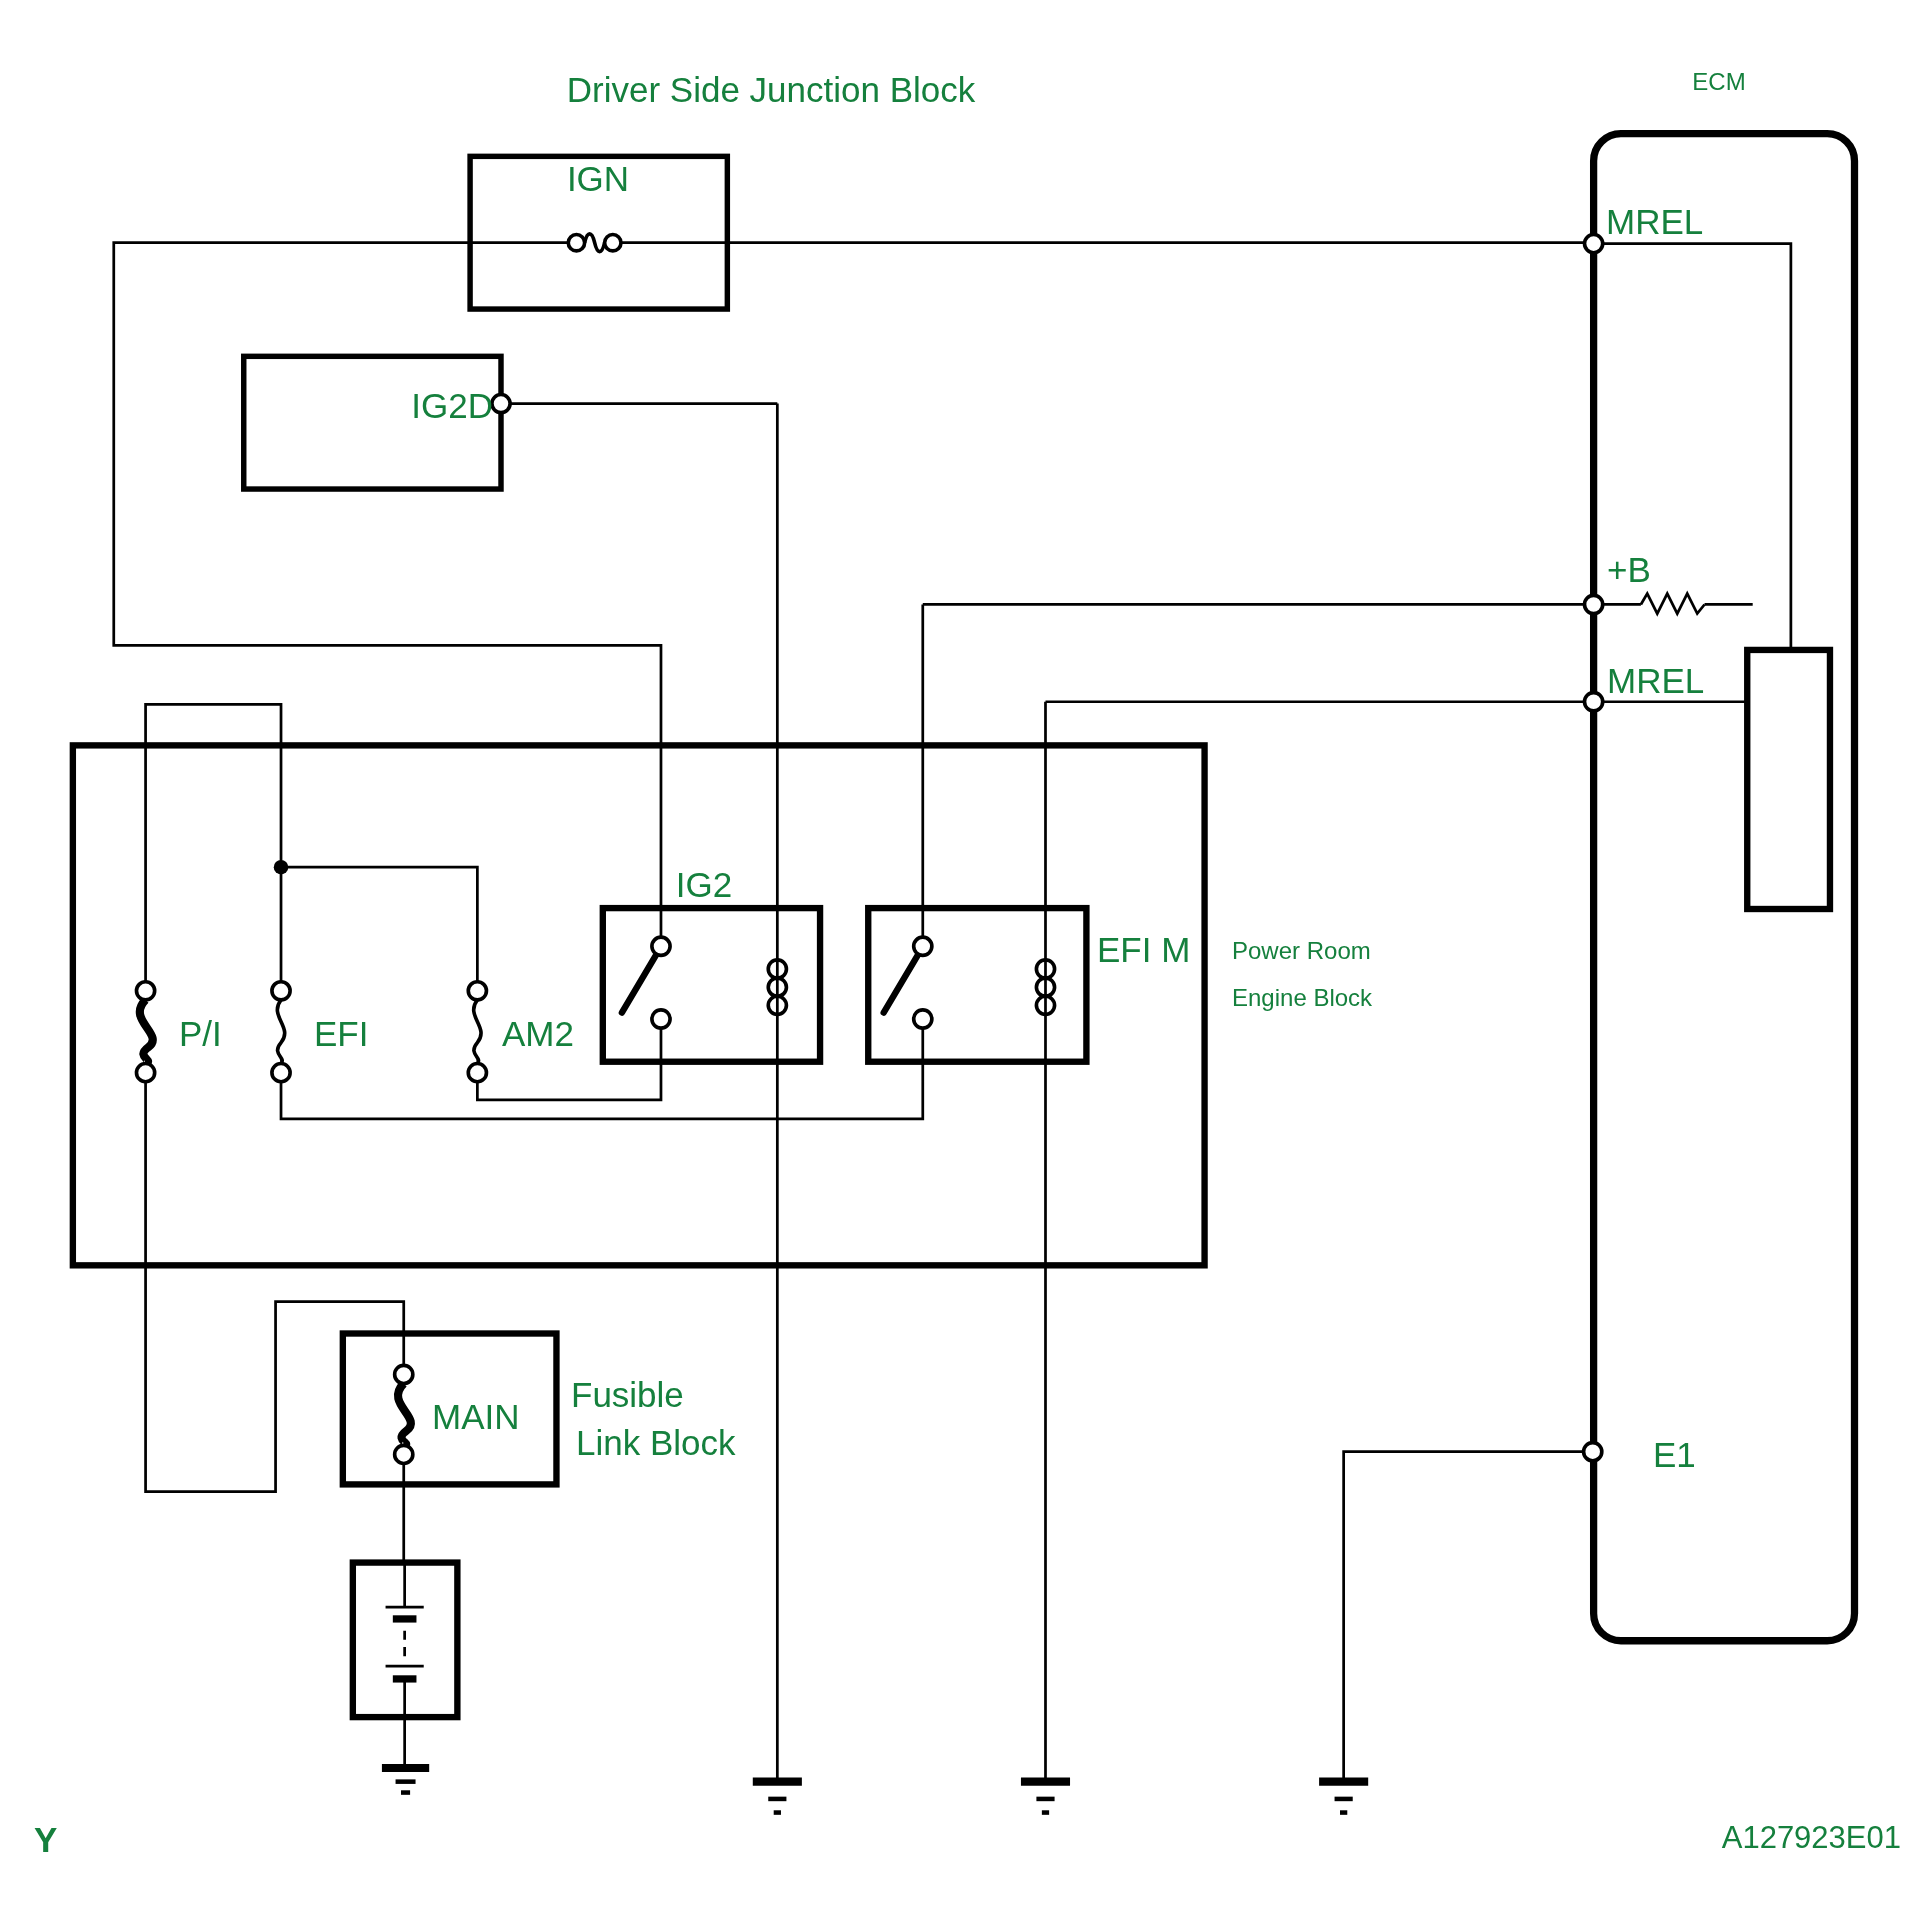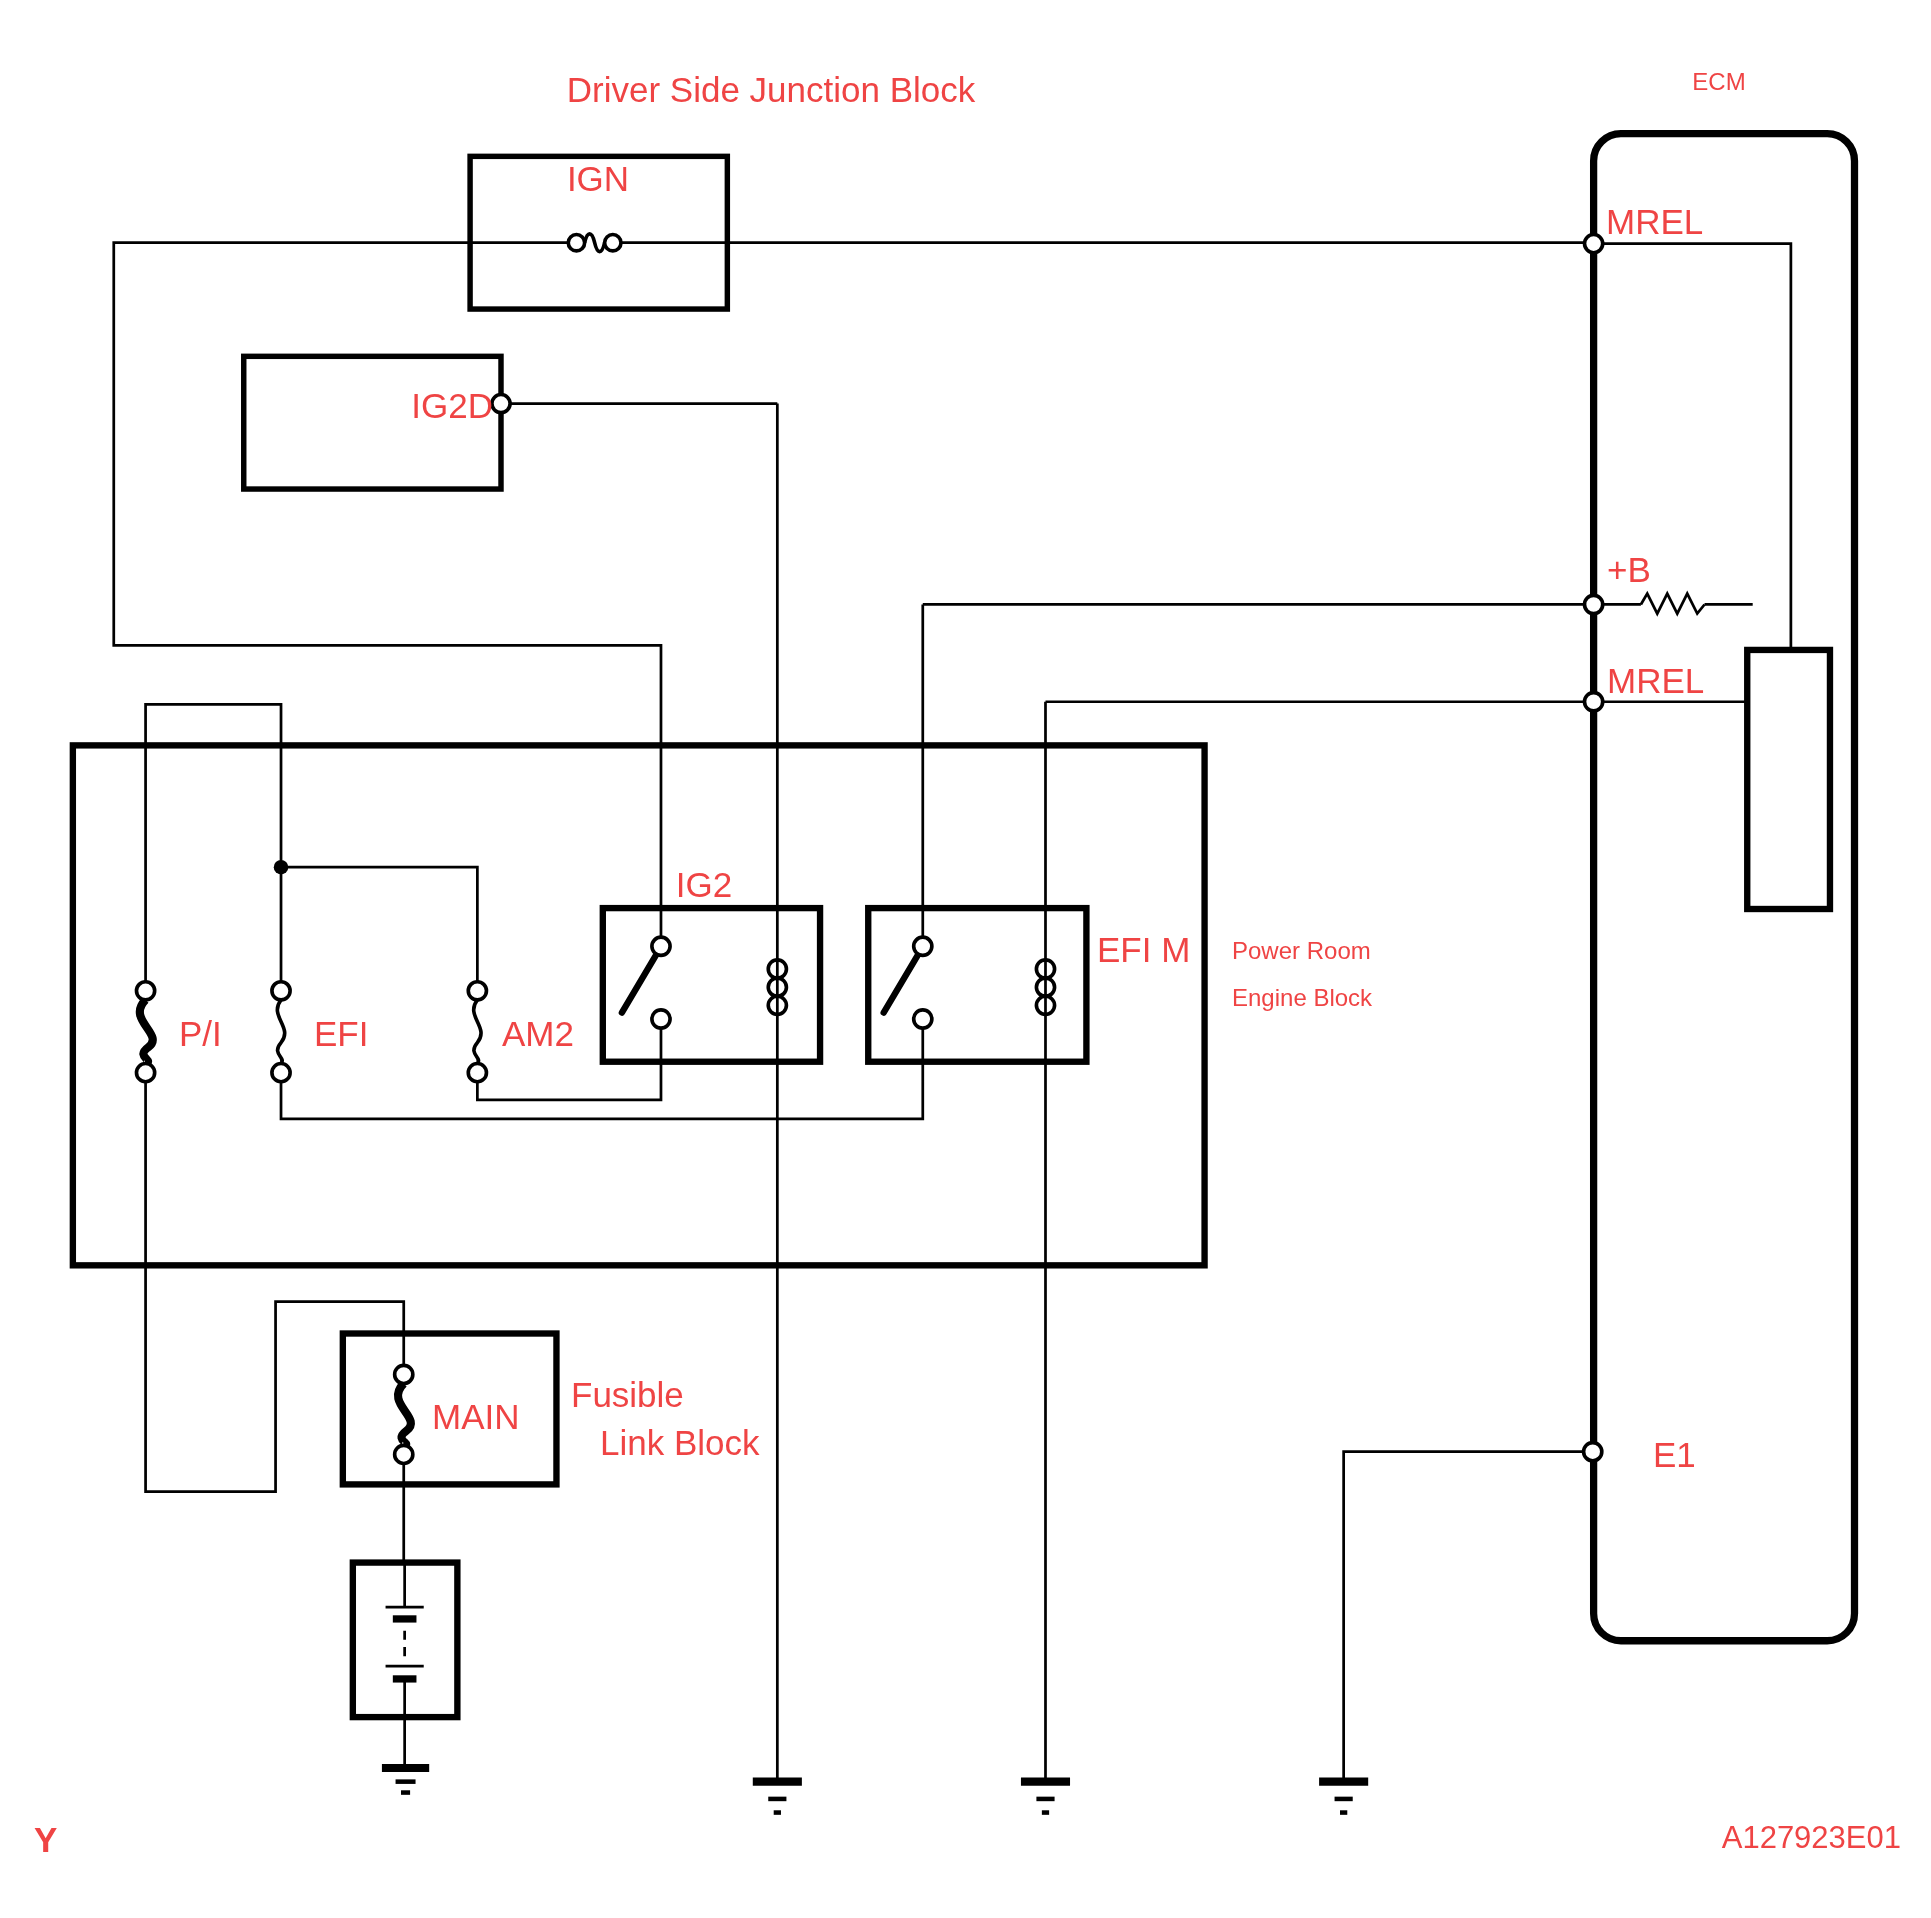--- a/index.html
+++ b/index.html
@@ -1,17 +1,17 @@
 <!DOCTYPE html>
 <html style="font-size:14.5px"><head>
 <meta charset="utf-8">
 <style>
   html,body{margin:0;padding:0;background:#fff;}
   .stage{position:relative;width:1931px;height:1918px;background:#fff;overflow:hidden;
-         font-family:"Liberation Sans",sans-serif;color:#ef4444;}
+         font-family:"Liberation Sans",sans-serif;color:#15803d;}
   .stage svg{position:absolute;left:0;top:0;}
   .lbl{position:absolute;font-size:35px;line-height:1;white-space:nowrap;
        transform:translate(0,-50%);}
   .ctr{transform:translate(-50%,-50%);}
   .rgt{transform:translate(-100%,-50%);}
   .big{font-size:24px;}
   .sm{font-size:31px;}
   .bold{font-weight:bold;}
 </style>
 </head>
@@ -164,18 +164,18 @@
 <span class="lbl" style="left:1609px;top:1454px;margin-left:44px;">E1</span>
 <span class="lbl ctr" style="left:704px;top:884px;">IG2</span>
 <span class="lbl" style="left:179px;top:1033px;">P/I</span>
 <span class="lbl" style="left:314px;top:1033px;">EFI</span>
 <span class="lbl" style="left:502px;top:1033px;">AM2</span>
 <span class="lbl" style="left:1097px;top:949px;">EFI M</span>
 <span class="lbl big" style="left:1232px;top:951px;">Power Room</span>
 <span class="lbl big" style="left:1232px;top:998px;">Engine Block</span>
 <span class="lbl" style="left:432px;top:1416px;">MAIN</span>
 <span class="lbl" style="left:571px;top:1394px;">Fusible</span>
-<span class="lbl" style="left:600px;top:1442px;">Link Block</span>
+<span class="lbl" style="left:576px;top:1442px;">Link Block</span>
 <span class="lbl bold" style="left:34px;top:1839px;">Y</span>
 <span class="lbl rgt sm" style="left:1901px;top:1837px;">A127923E01</span>
 
 </div>
 
 
 </body></html>

